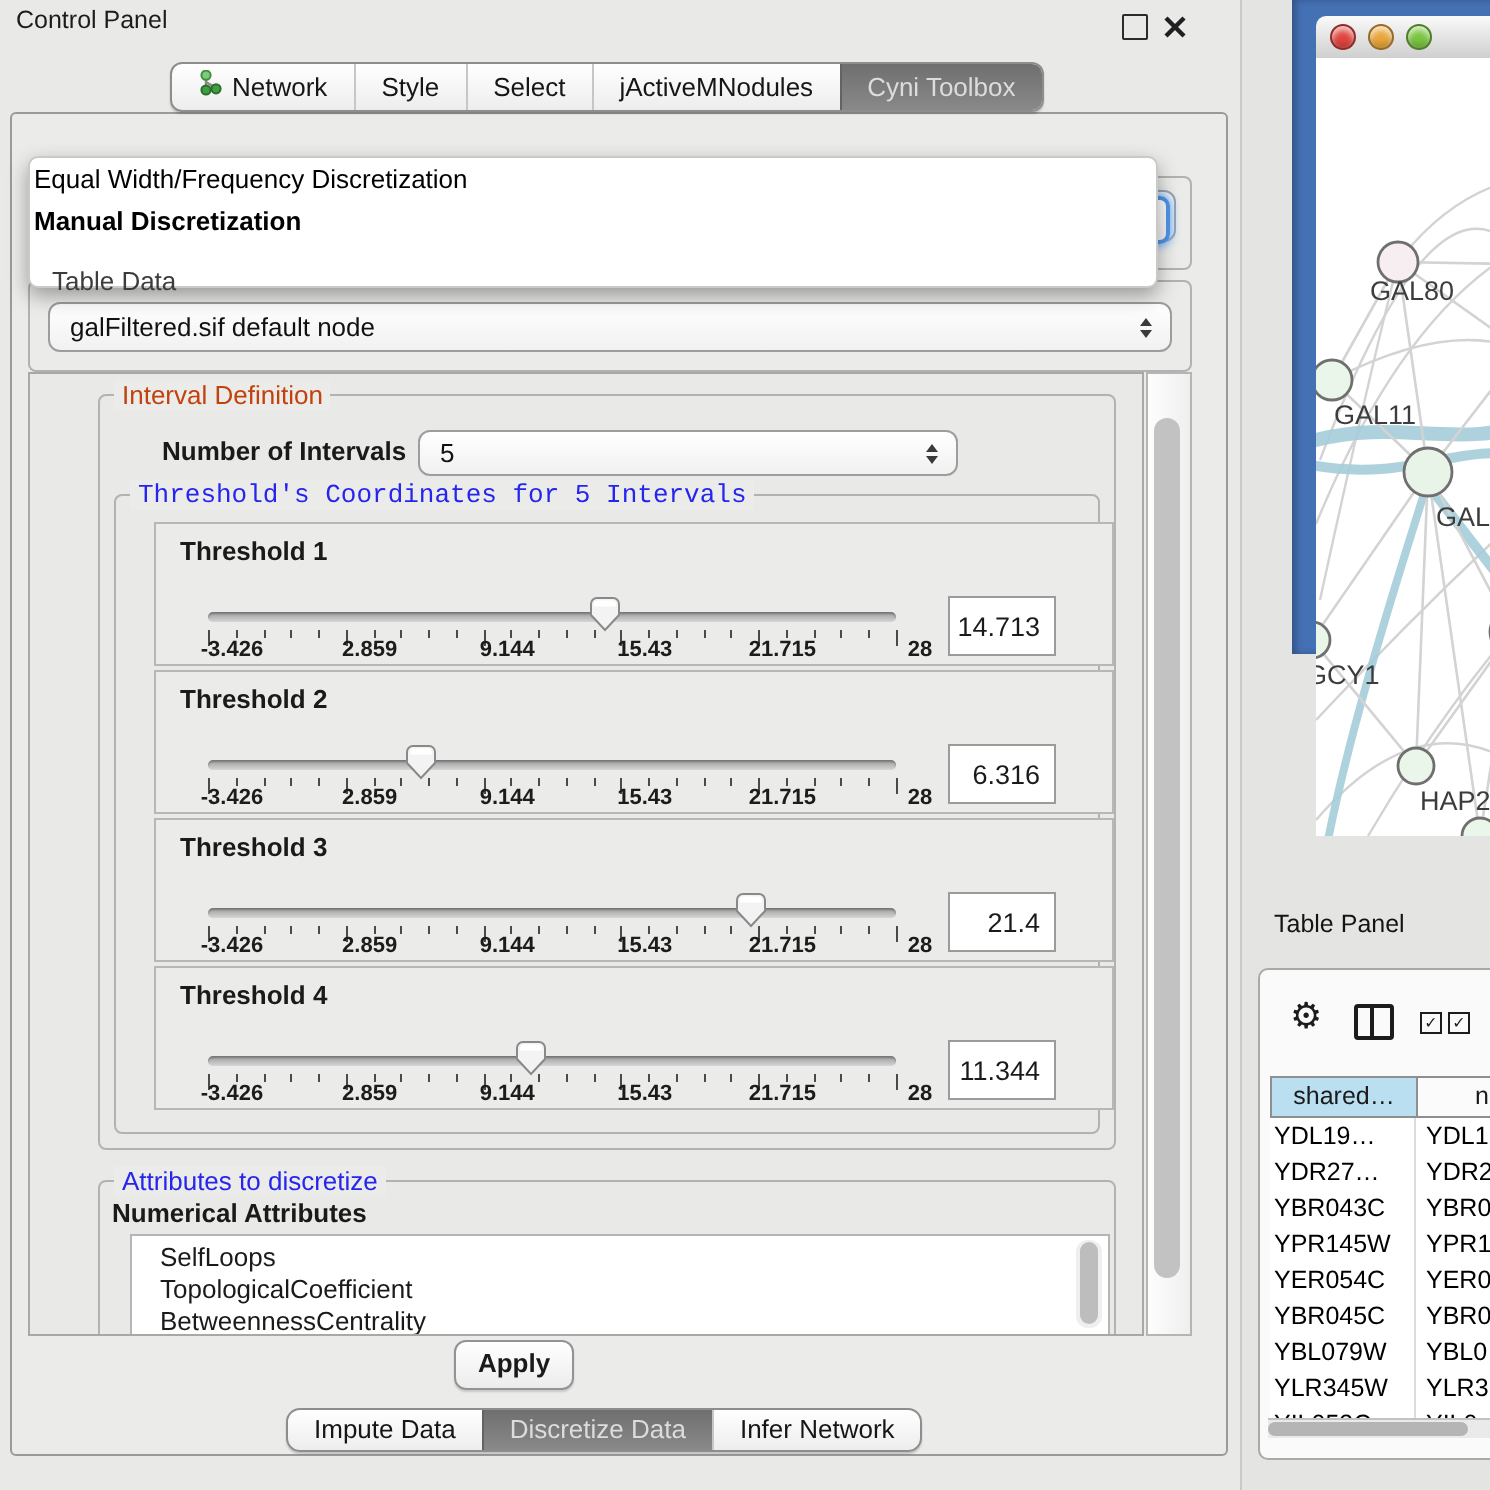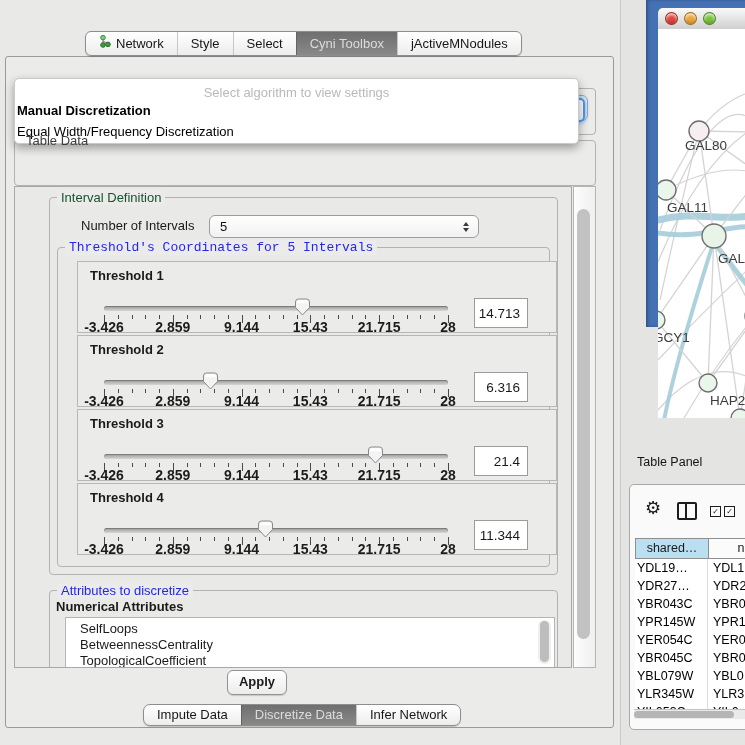--- a/index.html
+++ b/index.html
@@ -16,21 +16,21 @@
   .seg-bar{position:absolute;display:flex;border:1px solid #8d8d8d;border-radius:6px;background:linear-gradient(#ffffff,#ededed);box-shadow:0 1px 1px rgba(0,0,0,.18);overflow:hidden;}
   .seg{padding:0 13px;font-size:13px;line-height:23px;height:23px;color:#161616;display:flex;align-items:center;gap:5px;white-space:nowrap;}
   .seg+.seg{border-left:1px solid #c6c6c6;}
   .seg.sel{background:linear-gradient(#6f6f6f,#898989);color:#dcdcdc;border-left:1px solid #636363;}
   #top-tabs{left:85px;top:31px;text-align:center;}
   #bottom-tabs{left:143px;top:704px;border-radius:7px;}
   #bottom-tabs .seg{line-height:20px;height:20px;}
   
   .gbox{position:absolute;border:1px solid #b2b2b0;border-radius:4px;}
   .glabel{position:absolute;background:#ebebe9;padding:0 4px;font-size:13px;white-space:nowrap;}
-  .glabel.green{color:#14532d;}
+  .glabel.green{color:#c2410c;}
   .glabel.blue{color:#2525ee;}
   .glabel.gray{color:#3c3c3c;}
   
   .combo{position:absolute;background:linear-gradient(#ffffff,#f1f1f1);border:1px solid #9d9d9d;border-radius:6px;display:flex;align-items:center;padding-left:10px;font-size:13px;color:#111;}
   .combo .arrows{position:absolute;right:9px;top:50%;transform:translateY(-50%);display:flex;flex-direction:column;gap:2px;align-items:center;}
   .tri-up{width:0;height:0;border-left:3.5px solid transparent;border-right:3.5px solid transparent;border-bottom:4.5px solid #3a3a3a;}
   .tri-dn{width:0;height:0;border-left:3.5px solid transparent;border-right:3.5px solid transparent;border-top:4.5px solid #3a3a3a;}
   #algo-combo{left:22px;top:95px;width:554px;height:24px;}
   #algo-combo .focus{position:absolute;right:2px;top:2px;width:22px;height:20px;border:2px solid #4f94e8;border-radius:5px;box-shadow:0 0 4px 1px #7ab4f2;}
   
@@ -41,21 +41,21 @@
   
   #settings{position:absolute;left:14px;top:186px;width:556px;height:480px;border:1px solid #a8a8a8;background:#e9e9e7;overflow:hidden;}
   #vscroll{position:absolute;left:573px;top:186px;width:21px;height:480px;border:1px solid #b5b5b5;background:linear-gradient(90deg,#fdfdfd,#efefef);}
   #vscroll .vthumb{position:absolute;left:3px;top:22px;width:13px;height:430px;background:#c2c2c2;border-radius:7px;}
   
   .throw{position:absolute;left:62px;width:478px;height:70px;background:#ebebe9;border:1px solid #b7b7b5;}
   .throw .tlabel{position:absolute;left:12px;top:6px;font-weight:bold;font-size:13px;}
   .track{position:absolute;left:26px;top:44px;width:344px;height:5px;border-radius:3px;background:linear-gradient(#9b9b9b,#d6d6d6);box-shadow:inset 0 1px 1px rgba(0,0,0,.25);}
   .thumb{position:absolute;top:36px;width:17px;height:18px;}
   .tick{position:absolute;width:1px;background:#4a4a4a;}
-  .tlab{position:absolute;top:57px;font-size:14px;font-weight:bold;transform:translateX(-50%);color:#1c1c1c;}
+  .tlab{position:absolute;top:57px;font-size:11px;font-weight:bold;transform:translateX(-50%);color:#1c1c1c;margin-left:12px;}
   .val{position:absolute;left:396px;top:36px;width:54px;height:30px;background:#fff;border:1px solid #9b9b9b;text-align:right;font-size:13.5px;line-height:30px;padding-right:7px;box-sizing:border-box;}
   
   #attr-list{position:absolute;left:64px;top:616px;width:488px;height:49px;background:#fff;border:1px solid #b5b5b3;}
   .attr-item{font-size:13px;line-height:16px;padding-left:14px;white-space:nowrap;}
   #attr-vscroll{position:absolute;right:3px;top:2px;width:13px;height:44px;background:#efefef;border-radius:6px;}
   #attr-vscroll .vthumb{position:absolute;left:2px;top:1px;width:9px;height:41px;background:#bdbdbd;border-radius:5px;}
   
   #apply-btn{position:absolute;left:227px;top:670px;width:58px;height:23px;background:linear-gradient(#ffffff,#ececec);border:1px solid #939393;border-radius:6px;font-size:13px;text-align:center;line-height:21px;box-shadow:0 1px 1px rgba(0,0,0,.15);font-weight:bold;}
   
   #net-frame{position:absolute;left:646px;top:0;width:123px;height:327px;background:#4470b4;box-shadow:inset 2px 0 3px rgba(0,0,0,.25);}
@@ -83,71 +83,87 @@
   #tp-hscroll .hthumb{position:absolute;left:0;top:1px;width:100px;height:7px;background:#b5b5b5;border-radius:4px;}
   svg text{font-family:"Liberation Sans","DejaVu Sans",sans-serif;}
 </style>
 </head>
 <body>
 
 <div id="app">
 
   <div id="cp">
 
+    <div id="cp-titlebar">
+      <span id="cp-title">Control Panel</span>
+      <div id="float-btn" class="win-btn"></div>
+      <div id="close-btn" class="win-btn">
+        <svg width="11" height="11">
+            <line x1="1" y1="1" x2="10" y2="10" stroke="#1f1f1f" stroke-width="2.2"></line>
+            <line x1="10" y1="1" x2="1" y2="10" stroke="#1f1f1f" stroke-width="2.2"></line>
+          </svg>
+      </div>
+    </div>
 
     <div id="content-pane"></div>
 
     <div id="top-tabs" class="seg-bar">
         <div class="seg">
           <span><svg width="12" height="13" viewBox="0 0 12 13">
               <line x1="4" y1="3" x2="4" y2="10" stroke="#8a8a8a" stroke-width="1.2"></line>
               <line x1="4" y1="6" x2="9" y2="9" stroke="#8a8a8a" stroke-width="1.2"></line>
               <circle cx="4" cy="2.6" r="2.3" fill="#7ec97e" stroke="#3f8f3f"></circle>
               <circle cx="4" cy="10" r="2.3" fill="#3f9e3f" stroke="#2c6e2c"></circle>
               <circle cx="9" cy="9.4" r="2.3" fill="#3f9e3f" stroke="#2c6e2c"></circle>
             </svg></span>
           <span>Network</span>
         </div>
         <div class="seg">
           <span>Style</span>
         </div>
         <div class="seg">
           <span>Select</span>
         </div>
+        <div class="seg">
+          <span>jActiveMNodules</span>
+        </div>
         <div class="seg sel">
           <span>Cyni Toolbox</span>
-        </div>
-        <div class="seg">
-          <span>jActiveMNodules</span>
         </div>
       </div>
 
     <div class="gbox" style="left:14px;top:88px;width:580px;height:45px;"></div>
     <div class="glabel gray" style="left:22px;top:81px;">Discretization Algorithm</div>
     <div id="algo-combo" class="combo">
       <div class="focus"></div>
     </div>
 
     <div id="algo-popup">
-      <div class="prompt">Select algorithm to view settings</div>
       <div id="popup-items">
+          <div class="popup-item">Equal Width/Frequency Discretization</div>
           <div class="popup-item bold">Manual Discretization</div>
-          <div class="popup-item">Equal Width/Frequency Discretization</div>
         </div>
     </div>
 
     <div class="gbox" style="left:14px;top:140px;width:580px;height:44px;"></div>
     <div class="glabel gray" style="left:22px;top:133px;z-index:31;background:#fff0;">Table Data</div>
+    <div class="combo" style="left:24px;top:151px;width:550px;height:23px;">
+      <span>galFiltered.sif default node</span>
+      <span class="arrows">
+          <span class="tri-up"></span>
+          <span class="tri-dn"></span>
+        </span>
+    </div>
 
     <div id="settings">
 
       <div class="gbox" style="left:34px;top:10px;width:507px;height:376px;"></div>
       <div class="glabel green" style="left:42px;top:3px;">Interval Definition</div>
 
-      <div style="position:absolute;left:66px;top:31px;font-weight:normal;">Number of Intervals</div>
+      <div style="position:absolute;left:66px;top:31px;font-weight:bold;">Number of Intervals</div>
       <div class="combo" style="left:194px;top:28px;width:258px;height:21px;">
         <span>5</span>
         <span class="arrows">
             <span class="tri-up"></span>
             <span class="tri-dn"></span>
           </span>
       </div>
 
       <div class="gbox" style="left:42px;top:60px;width:491px;height:318px;"></div>
       <div class="glabel blue" style="left:50px;top:53px;font-family:Liberation Mono, monospace;">Threshold's Coordinates for 5 Intervals</div>
@@ -317,22 +333,22 @@
             <div class="val">11.344</div>
           </div>
         </div>
 
       <div class="gbox" style="left:34px;top:403px;width:507px;height:90px;"></div>
       <div class="glabel blue" style="left:42px;top:396px;">Attributes to discretize</div>
       <div style="position:absolute;left:41px;top:412px;font-weight:bold;">Numerical Attributes</div>
       <div id="attr-list" style="left:50px;top:430px;">
         <div id="attr-items" style="padding-top:3px;">
             <div class="attr-item">SelfLoops</div>
+            <div class="attr-item">TopologicalCoefficient</div>
             <div class="attr-item">BetweennessCentrality</div>
-            <div class="attr-item">TopologicalCoefficient</div>
           </div>
         <div id="attr-vscroll">
             <div class="vthumb"></div>
           </div>
       </div>
     </div>
 
     <div id="vscroll">
         <div class="vthumb"></div>
       </div>

